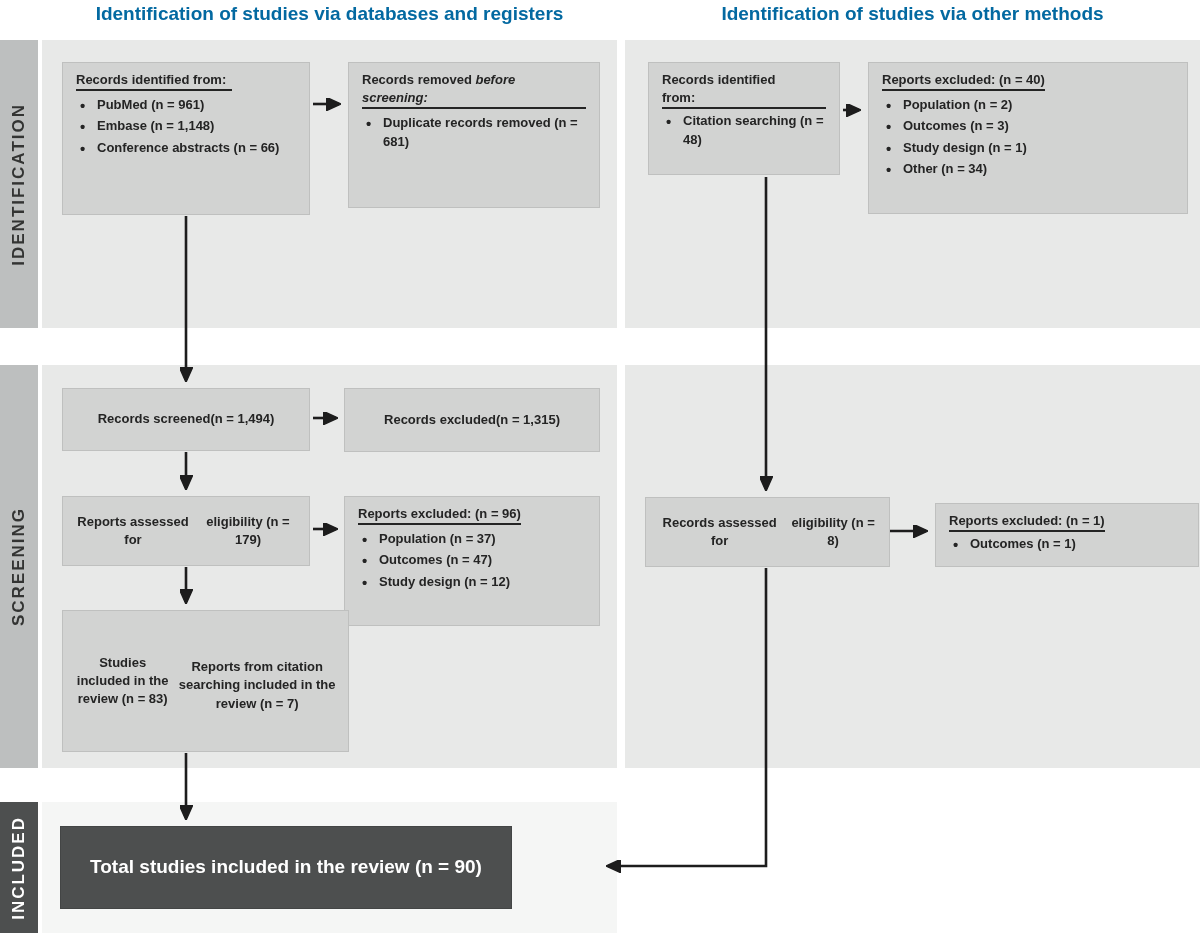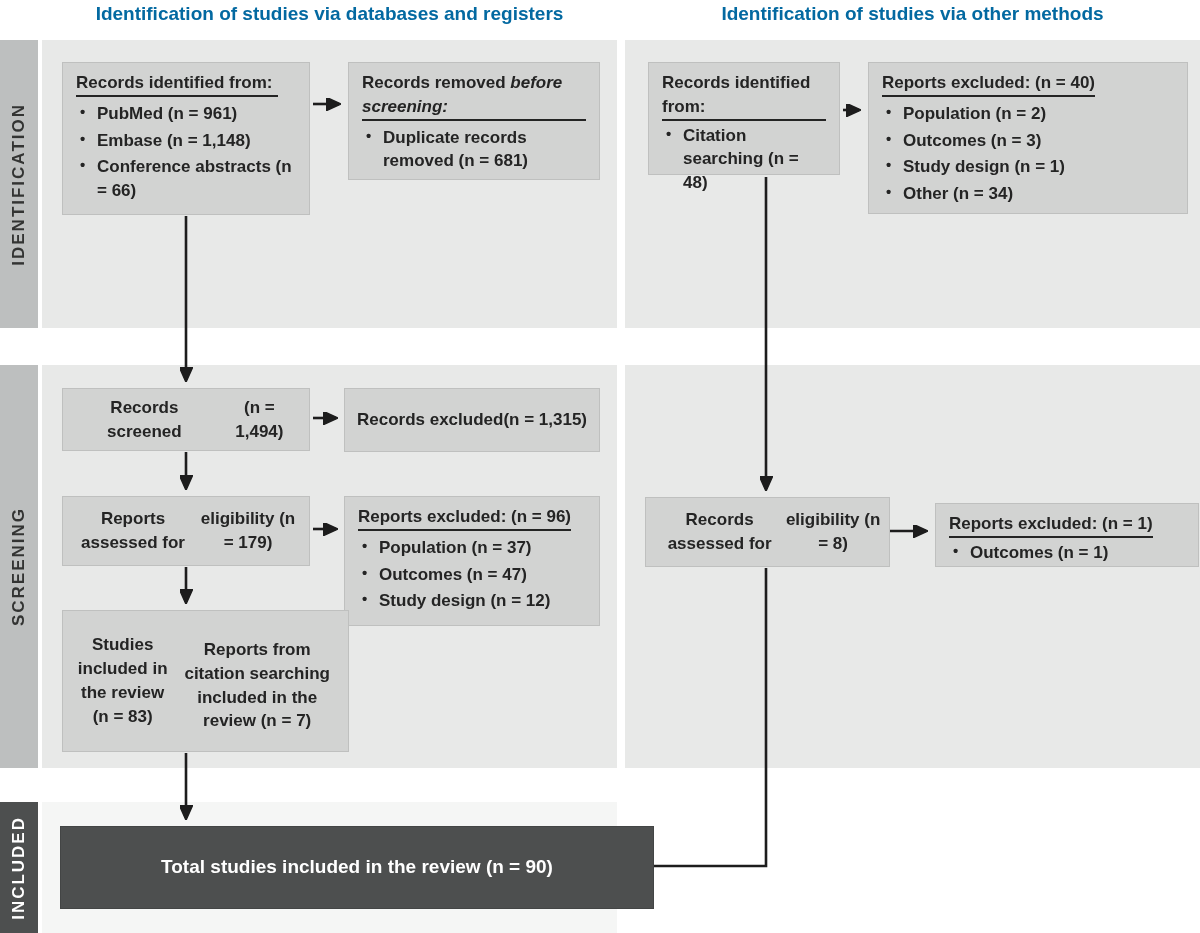--- a/index.html
+++ b/index.html
@@ -22,21 +22,21 @@
   .strip span {
     writing-mode:vertical-rl; transform:rotate(180deg);
     font-weight:bold; font-size:17px; letter-spacing:2px; color:#333433;
     white-space:nowrap;
   }
   .strip.dark { background:#4d4f4f; }
   .strip.dark span { color:#ffffff; }
 
   .box {
     position:absolute; background:#d2d3d2; border:1px solid #bfc0bf;
-    box-sizing:border-box; font-weight:bold; font-size:17px;
+    box-sizing:border-box; font-weight:bold; font-size:13px;
     line-height:1.4; color:#242424;
   }
   .box.center {
     display:flex; align-items:center;
     justify-content:center; text-align:center; padding:4px 8px;
   }
   .box.list { padding:8px 13px; }
   .box.dark {
     background:#4d4f4f; border:1px solid #434545; color:#ffffff;
     font-size:19px;
@@ -102,21 +102,21 @@
 
   <div class="box list" style="left:62px; top:62px; width:248px; height:153px;">
     <span class="hl">Records identified from:</span>
     <ul class="bullets">
       <li>PubMed (n = 961)</li>
       <li>Embase (n = 1,148)</li>
       <li>Conference abstracts (n = 66)</li>
     </ul>
   </div>
 
-  <div class="box list" style="left:348px; top:62px; width:252px; height:118px;">
+  <div class="box list" style="left:348px; top:62px; width:252px; height:146px;">
     <span class="line"><span>Records removed </span><span class="it">before</span></span>
     <span class="hl-ext"><span class="it">screening:</span></span>
     <ul class="bullets">
       <li>Duplicate records removed (n = 681)</li>
     </ul>
   </div>
 
   <div class="box center" style="left:62px; top:388px; width:248px; height:63px;">
     <span class="line">Records screened</span>
     <span class="line">(n = 1,494)</span>
@@ -139,21 +139,21 @@
       <li>Outcomes (n = 47)</li>
       <li>Study design (n = 12)</li>
     </ul>
   </div>
 
   <div class="box center" style="left:62px; top:610px; width:287px; height:142px;">
     <span class="line">Studies included in the review (n = 83)</span>
     <span class="line para2">Reports from citation searching included in the review (n = 7)</span>
   </div>
 
-  <div class="box dark center" style="left:60px; top:826px; width:594px; height:83px;">
+  <div class="box dark center" style="left:60px; top:826px; width:452px; height:83px;">
     <span class="line">Total studies included in the review (n = 90)</span>
   </div>
 
   <div class="box list" style="left:648px; top:62px; width:192px; height:113px;">
     <span class="line">Records identified</span>
     <span class="hl-ext"><span>from:</span></span>
     <ul class="bullets" style="margin-top:3px;">
       <li>Citation searching (n = 48)</li>
     </ul>
   </div>

